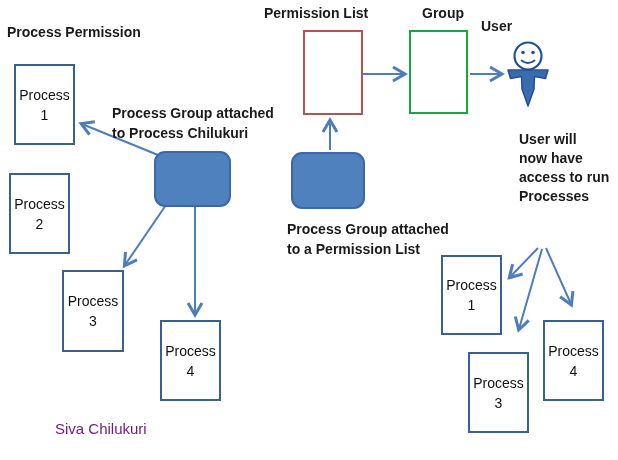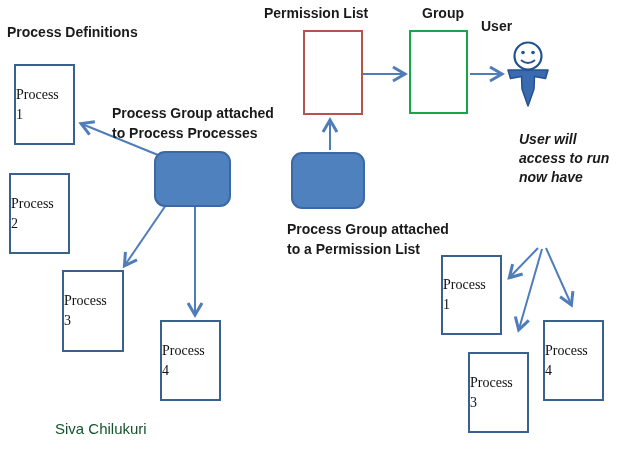--- a/index.html
+++ b/index.html
@@ -7,38 +7,38 @@
     position:relative;
     width:618px;height:460px;
     background:#ffffff;
     font-family:"Liberation Sans", sans-serif;
     overflow:hidden;
   }
   .overlay{position:absolute;left:0;top:0;z-index:1;}
   .pbox{
     position:absolute;z-index:2;box-sizing:border-box;
     background:#ffffff;border:2px solid #3A608E;
-    display:flex;flex-direction:column;align-items:flex-start;justify-content:center;
-    font-size:14px;line-height:20px;color:#111111;text-align:center;font-family:Liberation Serif, serif;
+    display:flex;flex-direction:column;align-items:center;justify-content:center;
+    font-size:14px;line-height:20px;color:#111111;text-align:center;
   }
   .pbox.red{border-color:#B5534F;}
   .pbox.green{border-color:#17A54B;}
   .grect{
     position:absolute;z-index:2;box-sizing:border-box;
     background:#4E81BD;border:2px solid #3C69A5;border-radius:11px;
   }
   .blabel{
     position:absolute;z-index:3;
     font-weight:bold;font-size:14px;line-height:20px;color:#1a1a1a;
     white-space:nowrap;
   }
-  .blabel.tight{line-height:19px;font-style:italic;}
+  .blabel.tight{line-height:19px;}
   .watermark{
     position:absolute;z-index:3;
-    font-size:15px;color:#14532d;white-space:nowrap;
+    font-size:15px;color:#701a75;white-space:nowrap;
   }
 </style>
 </head>
 <body>
 
 <div class="canvas">
 
   <svg class="overlay" width="618" height="460" viewBox="0 0 618 460">
     <defs>
       <marker id="arw" markerWidth="9" markerHeight="9" refX="6.5" refY="4.5" orient="auto">
@@ -58,37 +58,38 @@
     </g>
     <g>
       <path d="M508,70 L548,70 L545.5,78.5 L534.5,76.5 L534,89 L528,106 L522,89 L521.5,76.5 L510.5,78.5 Z" fill="#3A6BB0" stroke="#24528F" stroke-width="1.5" stroke-linejoin="round"></path>
       <circle cx="528" cy="56" r="13.5" fill="#ffffff" stroke="#24528F" stroke-width="2.2"></circle>
       <circle cx="523" cy="52.5" r="1.8" fill="#24528F"></circle>
       <circle cx="533" cy="52.5" r="1.8" fill="#24528F"></circle>
       <path d="M521.5,60.5 Q528,65.5 534.5,60.5" fill="none" stroke="#24528F" stroke-width="1.8" stroke-linecap="round"></path>
     </g>
   </svg>
 
-  <div class="blabel" style="left:7px;top:22px">Process Definitions</div>
+  <div class="blabel" style="left:7px;top:22px">Process Permission</div>
   <div class="blabel" style="left:264px;top:3px">Permission List</div>
   <div class="blabel" style="left:422px;top:3px">Group</div>
   <div class="blabel" style="left:481px;top:16px">User</div>
 
   <div class="blabel" style="left:112px;top:103px">
     <div>Process Group attached</div>
-    <div>to Process Processes</div>
+    <div>to Process Chilukuri</div>
   </div>
   <div class="blabel" style="left:287px;top:219px">
     <div>Process Group attached</div>
     <div>to a Permission List</div>
   </div>
   <div class="blabel tight" style="left:519px;top:130px">
     <div>User will</div>
+    <div>now have</div>
     <div>access to run</div>
-    <div>now have</div>
+    <div>Processes</div>
   </div>
 
   <div class="pbox" style="left:14px;top:64px;width:61px;height:81px">
     <div>Process</div>
     <div>1</div>
   </div>
   <div class="pbox" style="left:9px;top:173px;width:61px;height:81px">
     <div>Process</div>
     <div>2</div>
   </div>

